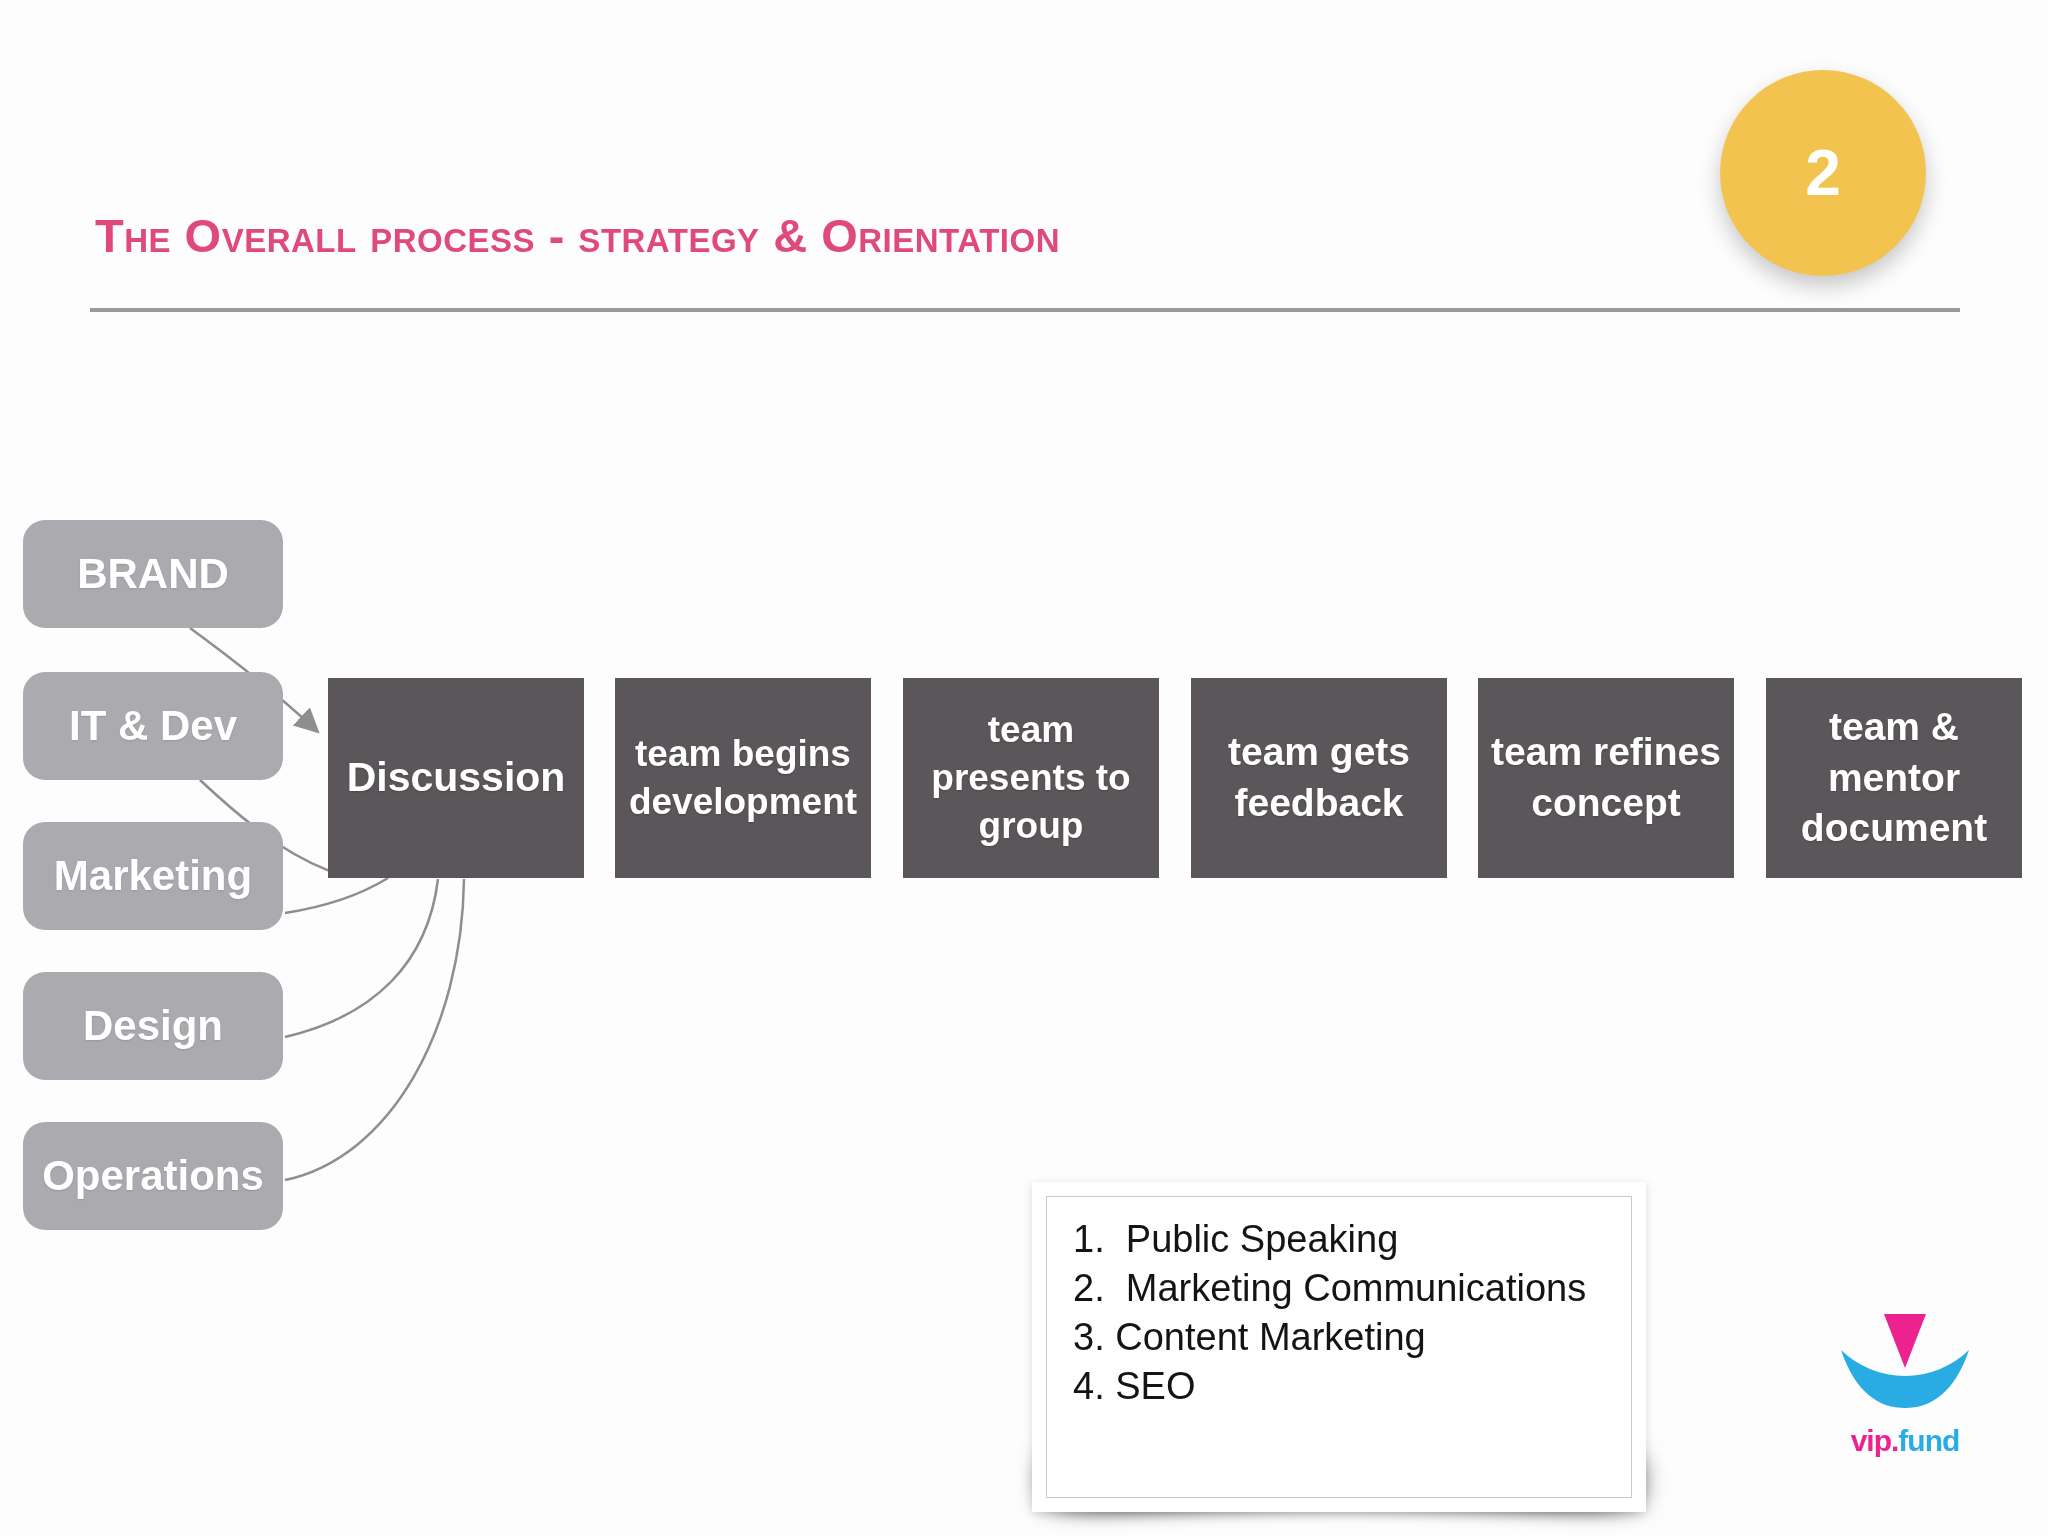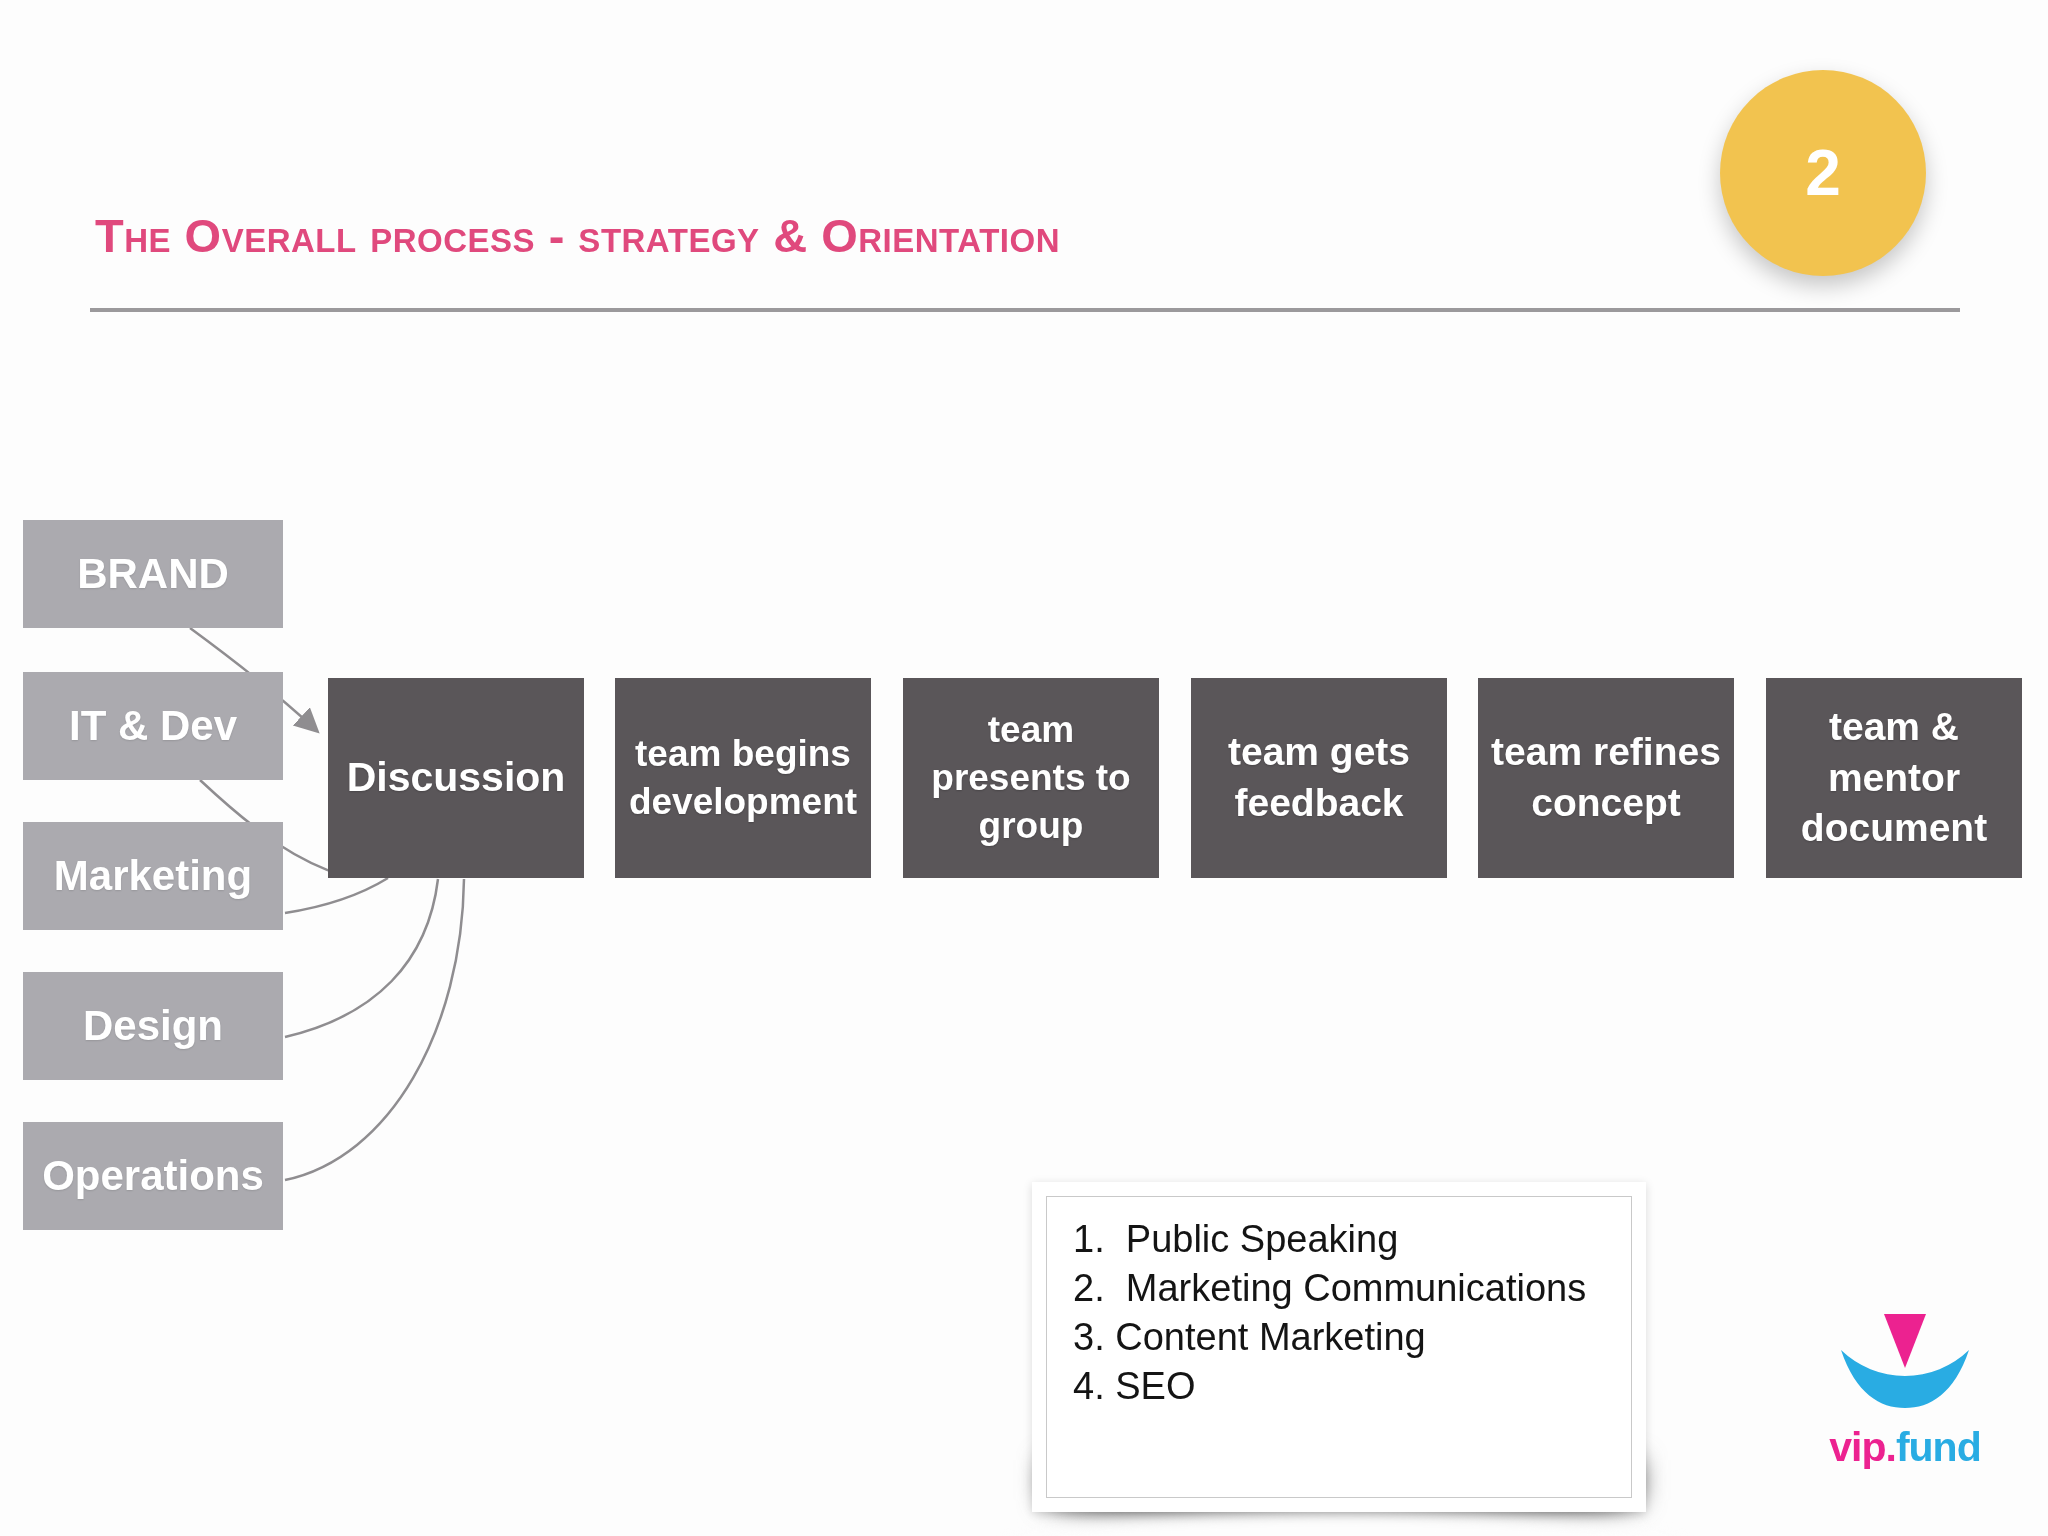--- a/index.html
+++ b/index.html
@@ -40,20 +40,21 @@
   .connectors { position:absolute; left:0; top:0; z-index:1; }
 
   
   .input-box {
     position:absolute; left:23px; width:260px; height:108px;
     background:#abaaaf;
     display:flex; align-items:center; justify-content:center;
     color:#ffffff; font-weight:bold; font-size:42px;
     z-index:2;
     text-shadow:0 1px 2px rgba(0,0,0,0.12);
+    border-radius:22px;
   }
   .input-brand      { top:520px; }
   .input-itdev      { top:672px; }
   .input-marketing  { top:822px; }
   .input-design     { top:972px;justify-content:center; }
   .input-operations { top:1122px; }
 
   
   .step-box {
     position:absolute; top:678px; width:256px; height:200px;
@@ -102,21 +103,21 @@
     border:1px solid #c9c9c9;
     padding:18px 0 0 26px;
     color:#141414;
   }
   .note-title { font-size:41px; font-weight:bold; margin-bottom:8px; }
   .note-item  { font-size:38px; line-height:49px; white-space:pre-wrap; }
 
   
   .logo { position:absolute; left:1780px; top:1310px; width:250px; text-align:center; z-index:2; }
   .logo-mark { display:block; margin:0 auto; }
-  .logo-text { font-size:41px; font-weight:bold; letter-spacing:-1px; margin-top:2px; white-space:nowrap; }
+  .logo-text { font-size:30px; font-weight:bold; letter-spacing:-1px; margin-top:2px; white-space:nowrap; }
   .logo-vip  { color:#ec2290; }
   .logo-fund { color:#29ace3; }
 </style>
 </head>
 <body>
 
 <div class="slide-title">The Overall process - strategy &amp; Orientation</div>
 <div class="divider"></div>
 
 <div class="page-badge">

